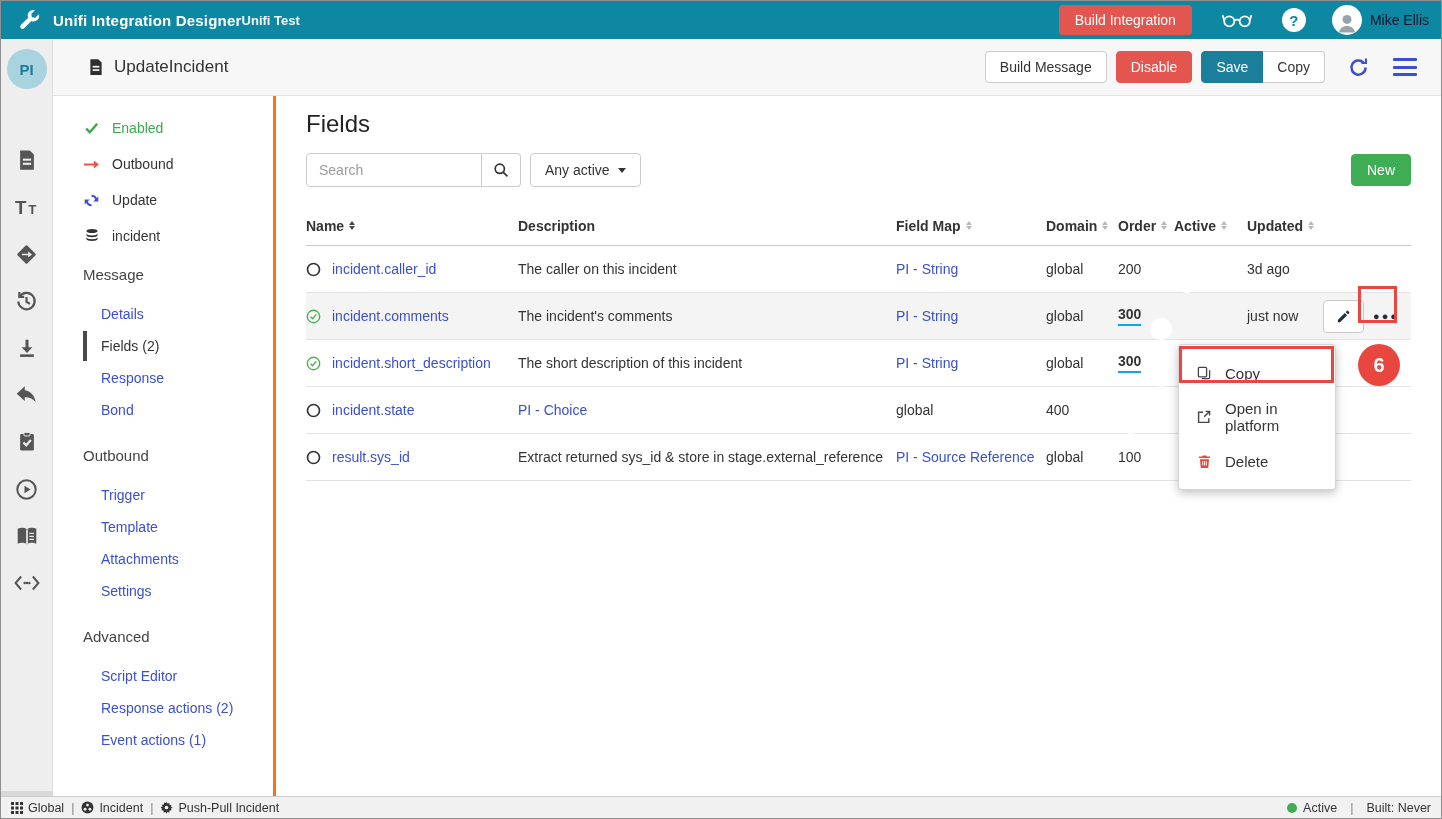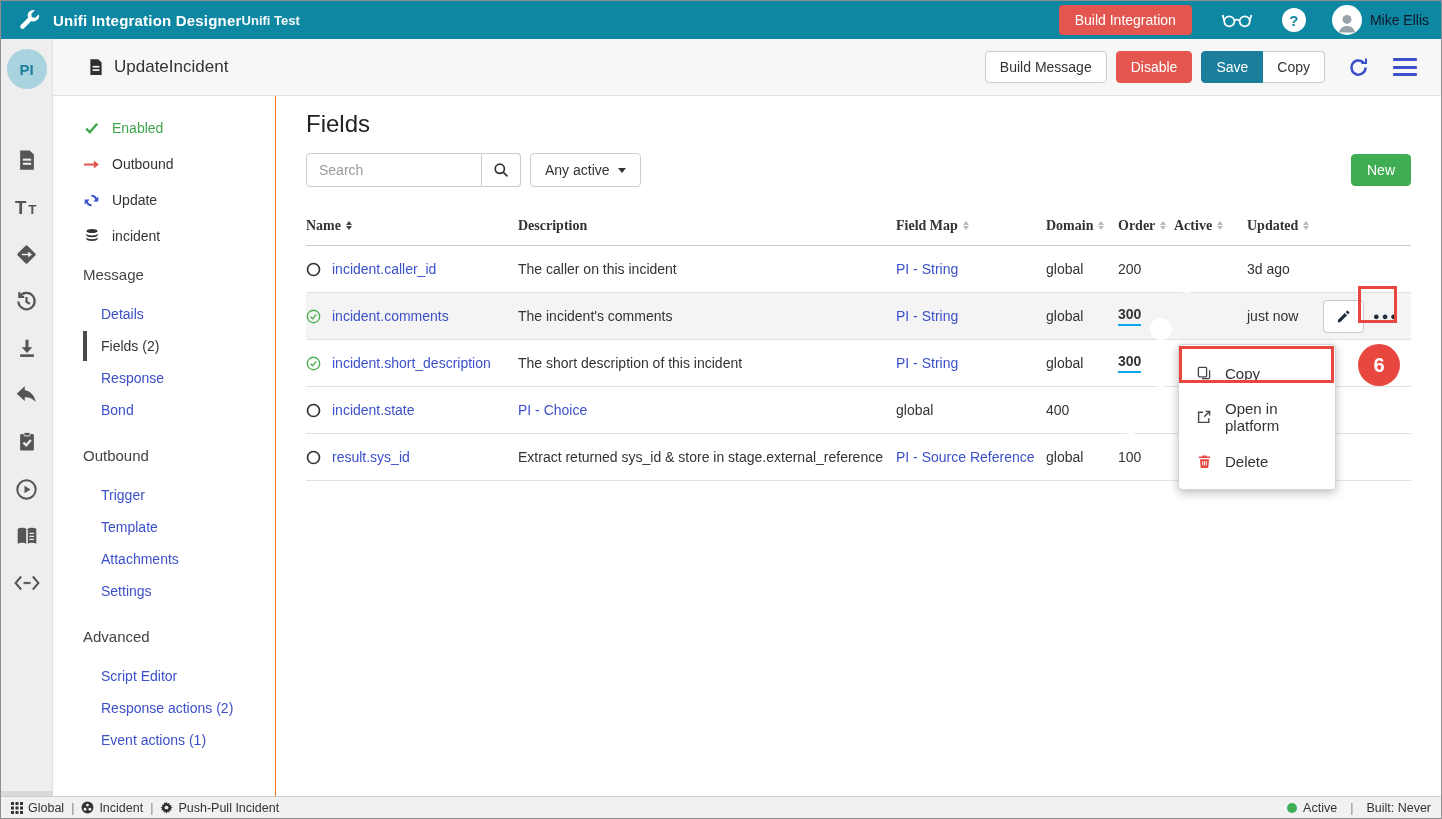--- a/index.html
+++ b/index.html
@@ -36,21 +36,21 @@
   .hamburger { width:24px; height:18px; display:flex; flex-direction:column; justify-content:space-between; cursor:pointer; margin-right:8px; }
   .hamburger i { height:3px; background:var(--link); border-radius:1px; }
 
   
   .rail { position:absolute; left:0; top:38px; width:52px; bottom:22px; background:#eeeeee; border-right:1px solid #e0e0e0; display:flex; flex-direction:column; align-items:center; gap:19px; padding-top:10px; }
   .rail-avatar { width:40px; height:40px; border-radius:50%; background:#a9d3de; color:#1b7f9b; font-size:15px; font-weight:bold; display:flex; align-items:center; justify-content:center; margin-bottom:38px; cursor:pointer; flex:none; }
   .rail-btn { width:28px; height:28px; color:#555; cursor:pointer; flex:none; display:flex; align-items:center; justify-content:center; }
   .rail-expand { position:absolute; left:0; bottom:0; width:52px; height:27px; background:#d9d9d9; display:flex; align-items:center; justify-content:center; cursor:pointer; color:#444; }
 
   
-  .nav { position:absolute; left:52px; top:95px; width:223px; bottom:22px; background:#fff; border-right:1px solid #f97316; padding:24px 0 0 30px; font-size:14px; overflow:hidden; }
+  .nav { position:absolute; left:52px; top:95px; width:223px; bottom:22px; background:#fff; border-right:3px solid #f97316; padding:24px 0 0 30px; font-size:14px; overflow:hidden; }
   .nav-top-item { display:flex; align-items:center; gap:12px; margin-bottom:20px; cursor:pointer; color:#333; height:16px;}
   .nav-top-item .icon { width:17px; height:17px; }
   .nav-top-item.green { color:var(--green-text); }
   .nav-section-header { color:#444; font-size:15px; margin:22px 0 16px; }
   .nav-sub-item { color:var(--link); padding:7px 0 7px 14px; margin-bottom:2px; cursor:pointer; border-left:4px solid transparent; }
   .nav-sub-item.active { color:#333; border-left:4px solid #4a4a4a; }
 
   
   .main { position:absolute; left:275px; top:95px; right:0; bottom:22px; background:#fff; padding:14px 30px 0 30px; overflow:hidden; }
   .page-title { font-size:24px; font-weight:400; color:#222; margin-bottom:15px; }
@@ -59,21 +59,21 @@
   .search-input { width:176px; height:34px; border:1px solid #ccc; border-radius:4px 0 0 4px; padding:0 12px; font-size:14px; font-family:inherit; color:#333; outline:none; }
   .search-input::placeholder { color:#9b9b9b; }
   .search-btn { width:39px; height:34px; border:1px solid #ccc; border-left:none; border-radius:0 4px 4px 0; background:#fff; color:#333; cursor:pointer; display:flex; align-items:center; justify-content:center; }
   .filter-btn { height:34px; margin-left:9px; display:inline-flex; align-items:center; gap:8px; }
   .caret-down { width:0; height:0; border-left:4px solid transparent; border-right:4px solid transparent; border-top:5px solid #333; display:inline-block; }
   .controls .spacer { flex:1; }
   .btn-new { background:var(--green); border-color:var(--green); color:#fff; padding:7px 15px; }
 
   
   .grid-row { display:grid; grid-template-columns:212px 378px 150px 72px 56px 73px 76px 1fr; align-items:center; }
-  .thead { height:40px; border-bottom:1px solid #c9c9c9; font-weight:bold; font-size:14px; color:#333;font-family:Liberation Serif, serif; }
+  .thead { height:40px; border-bottom:1px solid #c9c9c9; font-weight:bold; font-size:14px; color:#333; }
   .th { display:flex; align-items:center; gap:5px; }
   .sorts { display:inline-flex; flex-direction:column; gap:1px; }
   .sorts i { width:0; height:0; border-left:3.5px solid transparent; border-right:3.5px solid transparent; display:block; }
   .sorts .up { border-bottom:4px solid #b9b9b9; }
   .sorts .dn { border-top:4px solid #b9b9b9; }
   .sorts.dark .up { border-bottom-color:#444; }
   .sorts.dark .dn { border-top-color:#444; }
   .trow { height:47px; border-bottom:1px solid #e2e2e2; font-size:14px; }
   .trow.hl { background:#f4f4f4; }
   .cell-name { display:flex; align-items:center; gap:11px; }

